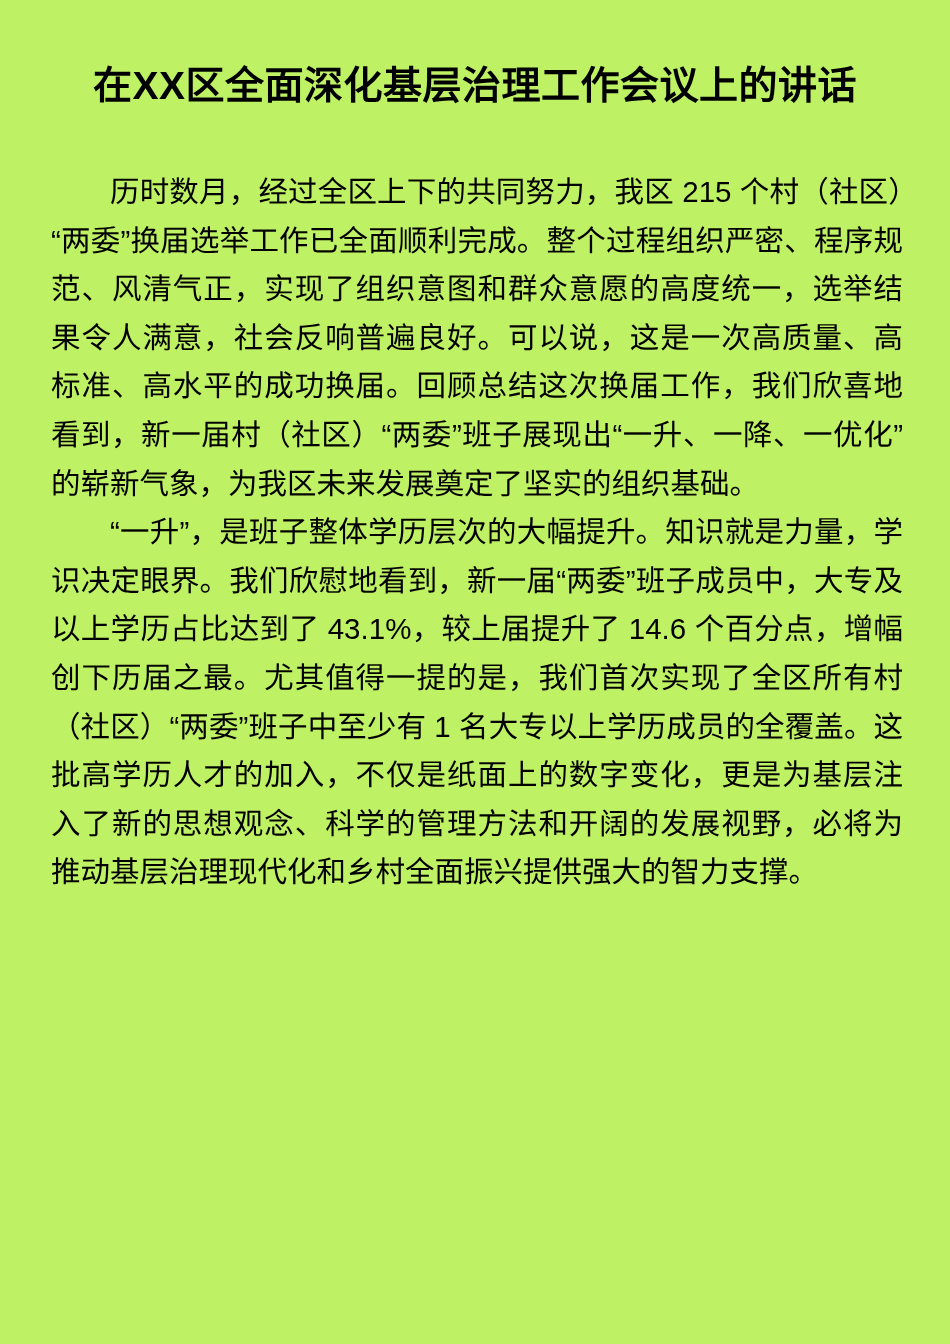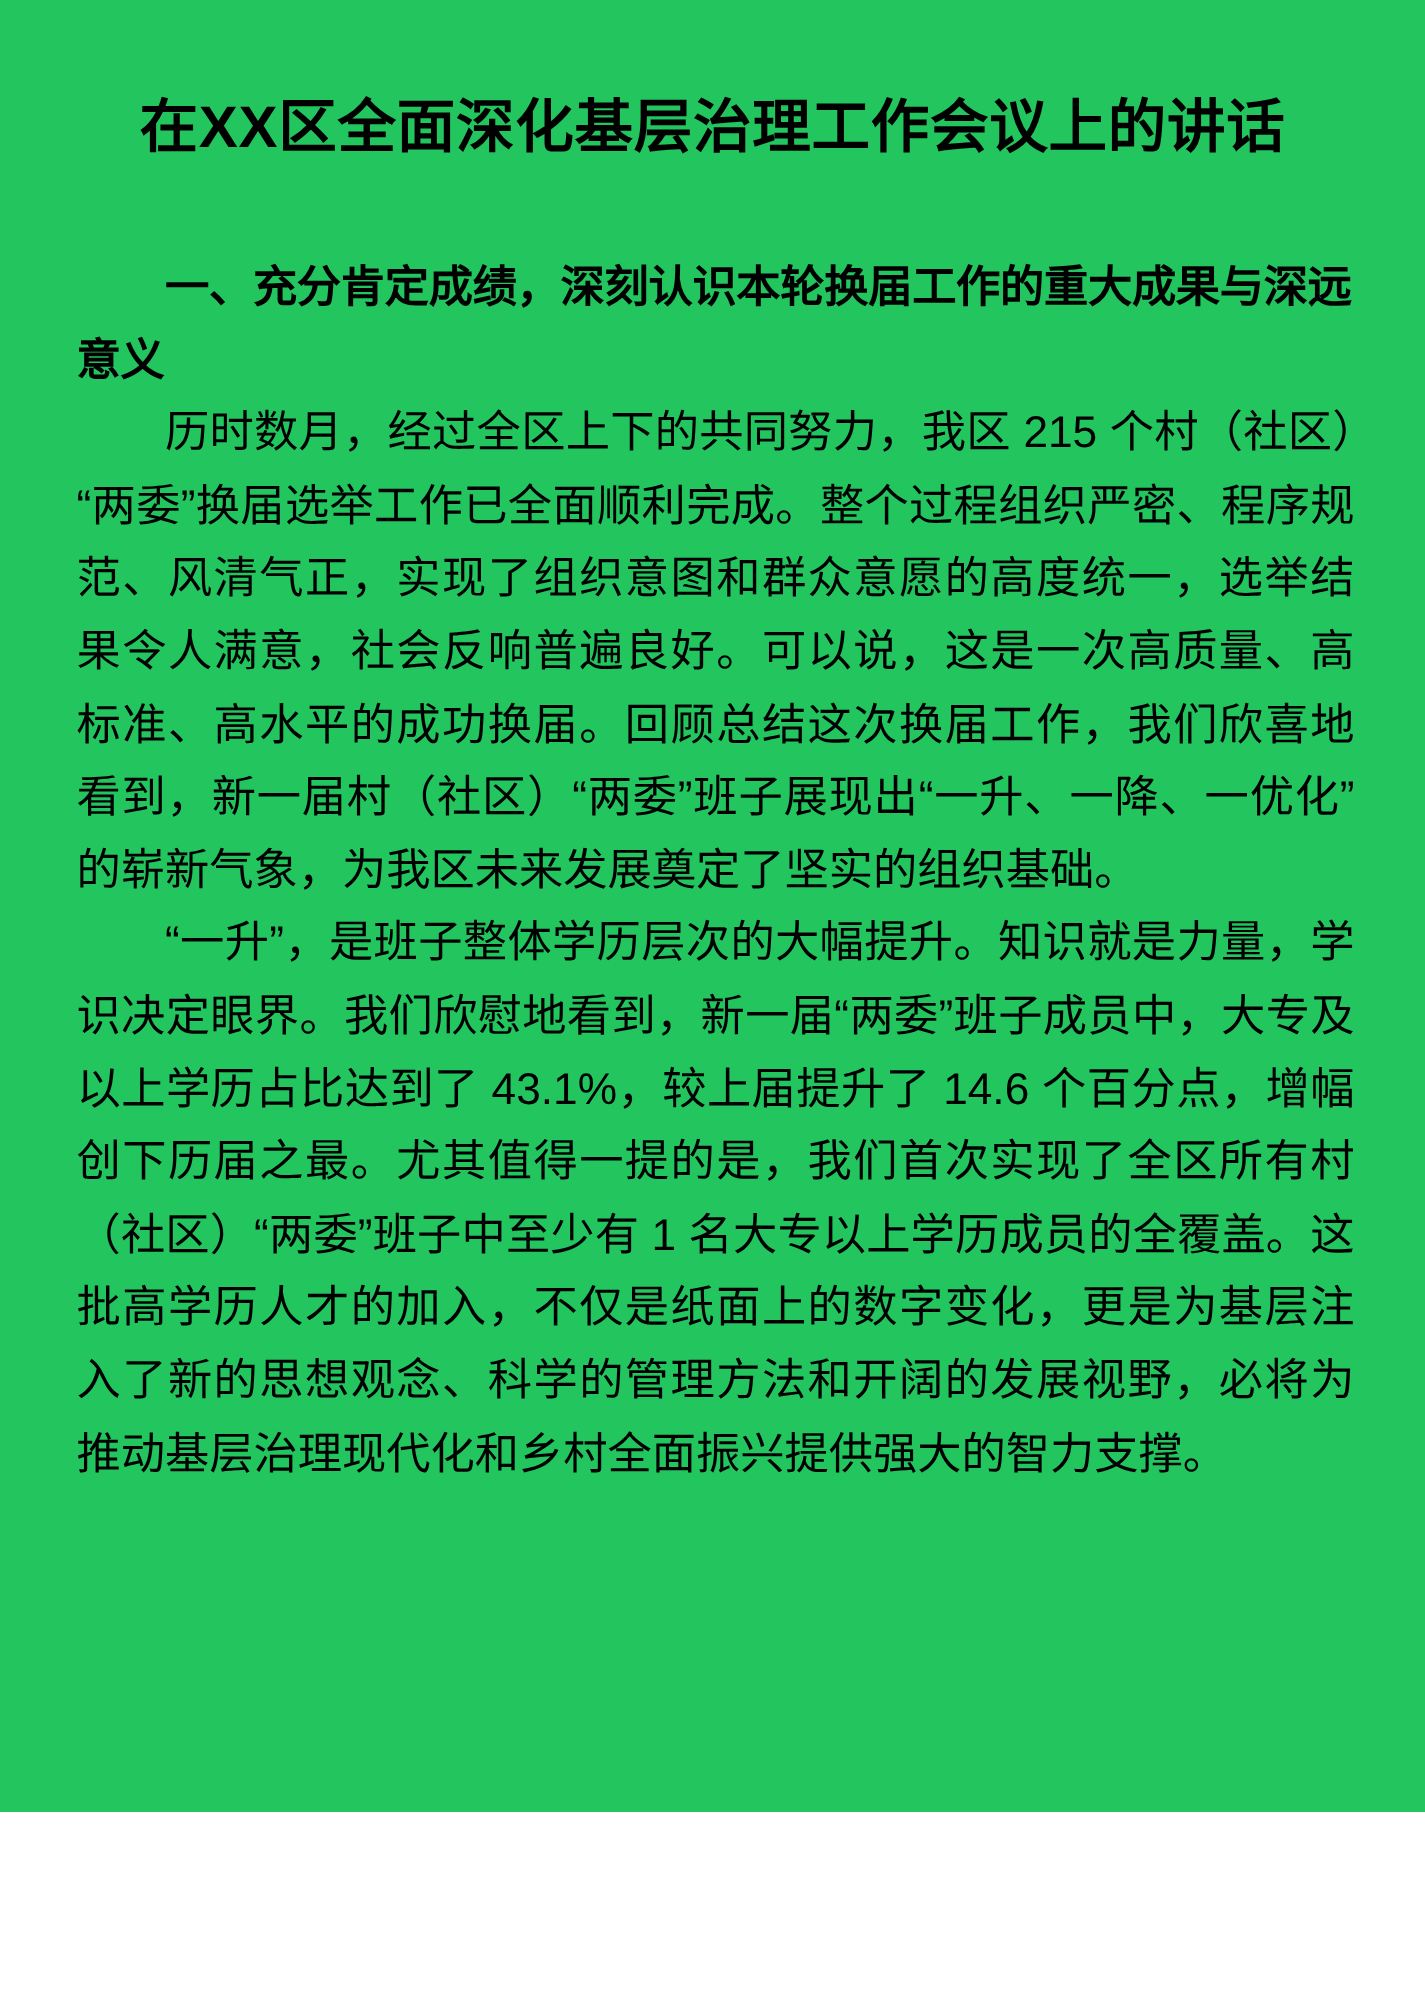--- a/index.html
+++ b/index.html
@@ -13,22 +13,22 @@
     height: 1344px;
     overflow: hidden;
     font-family: "Liberation Sans", "DejaVu Sans", sans-serif;
     color: #000000;
     -webkit-font-smoothing: antialiased;
   }
 
   .page {
     position: relative;
     width: 950px;
-    height: 1208px;
-    background: #22c55e;
+    height: 1344px;
+    background: #bef264;
     box-sizing: border-box;
     padding: 0;
   }
 
   .doc-title {
     margin: 0;
     padding: 0;
     position: absolute;
     left: 0;
     right: 0;
@@ -86,21 +86,20 @@
 
 <div class="page">
 
   <h1 class="doc-title">在XX区全面深化基层治理工作会议上的讲话</h1>
 
   <div class="body-area">
 
 
 
 
-    <p class="para section-heading">一、充分肯定成绩，深刻认识本轮换届工作的重大成果与深远意义</p>
 
     <p class="para indent2">历时数月，经过全区上下的共同努力，我区 215 个村（社区）“两委”换届选举工作已全面顺利完成。整个过程组织严密、程序规范、风清气正，实现了组织意图和群众意愿的高度统一，选举结果令人满意，社会反响普遍良好。可以说，这是一次高质量、高标准、高水平的成功换届。回顾总结这次换届工作，我们欣喜地看到，新一届村（社区）“两委”班子展现出“一升、一降、一优化”的崭新气象，为我区未来发展奠定了坚实的组织基础。</p>
 
     <p class="para indent2">“一升”，是班子整体学历层次的大幅提升。知识就是力量，学识决定眼界。我们欣慰地看到，新一届“两委”班子成员中，大专及以上学历占比达到了 43.1%，较上届提升了 14.6 个百分点，增幅创下历届之最。尤其值得一提的是，我们首次实现了全区所有村（社区）“两委”班子中至少有 1 名大专以上学历成员的全覆盖。这批高学历人才的加入，不仅是纸面上的数字变化，更是为基层注入了新的思想观念、科学的管理方法和开阔的发展视野，必将为推动基层治理现代化和乡村全面振兴提供强大的智力支撑。</p>
 
   </div>
 
 </div>
 
 </body></html>

